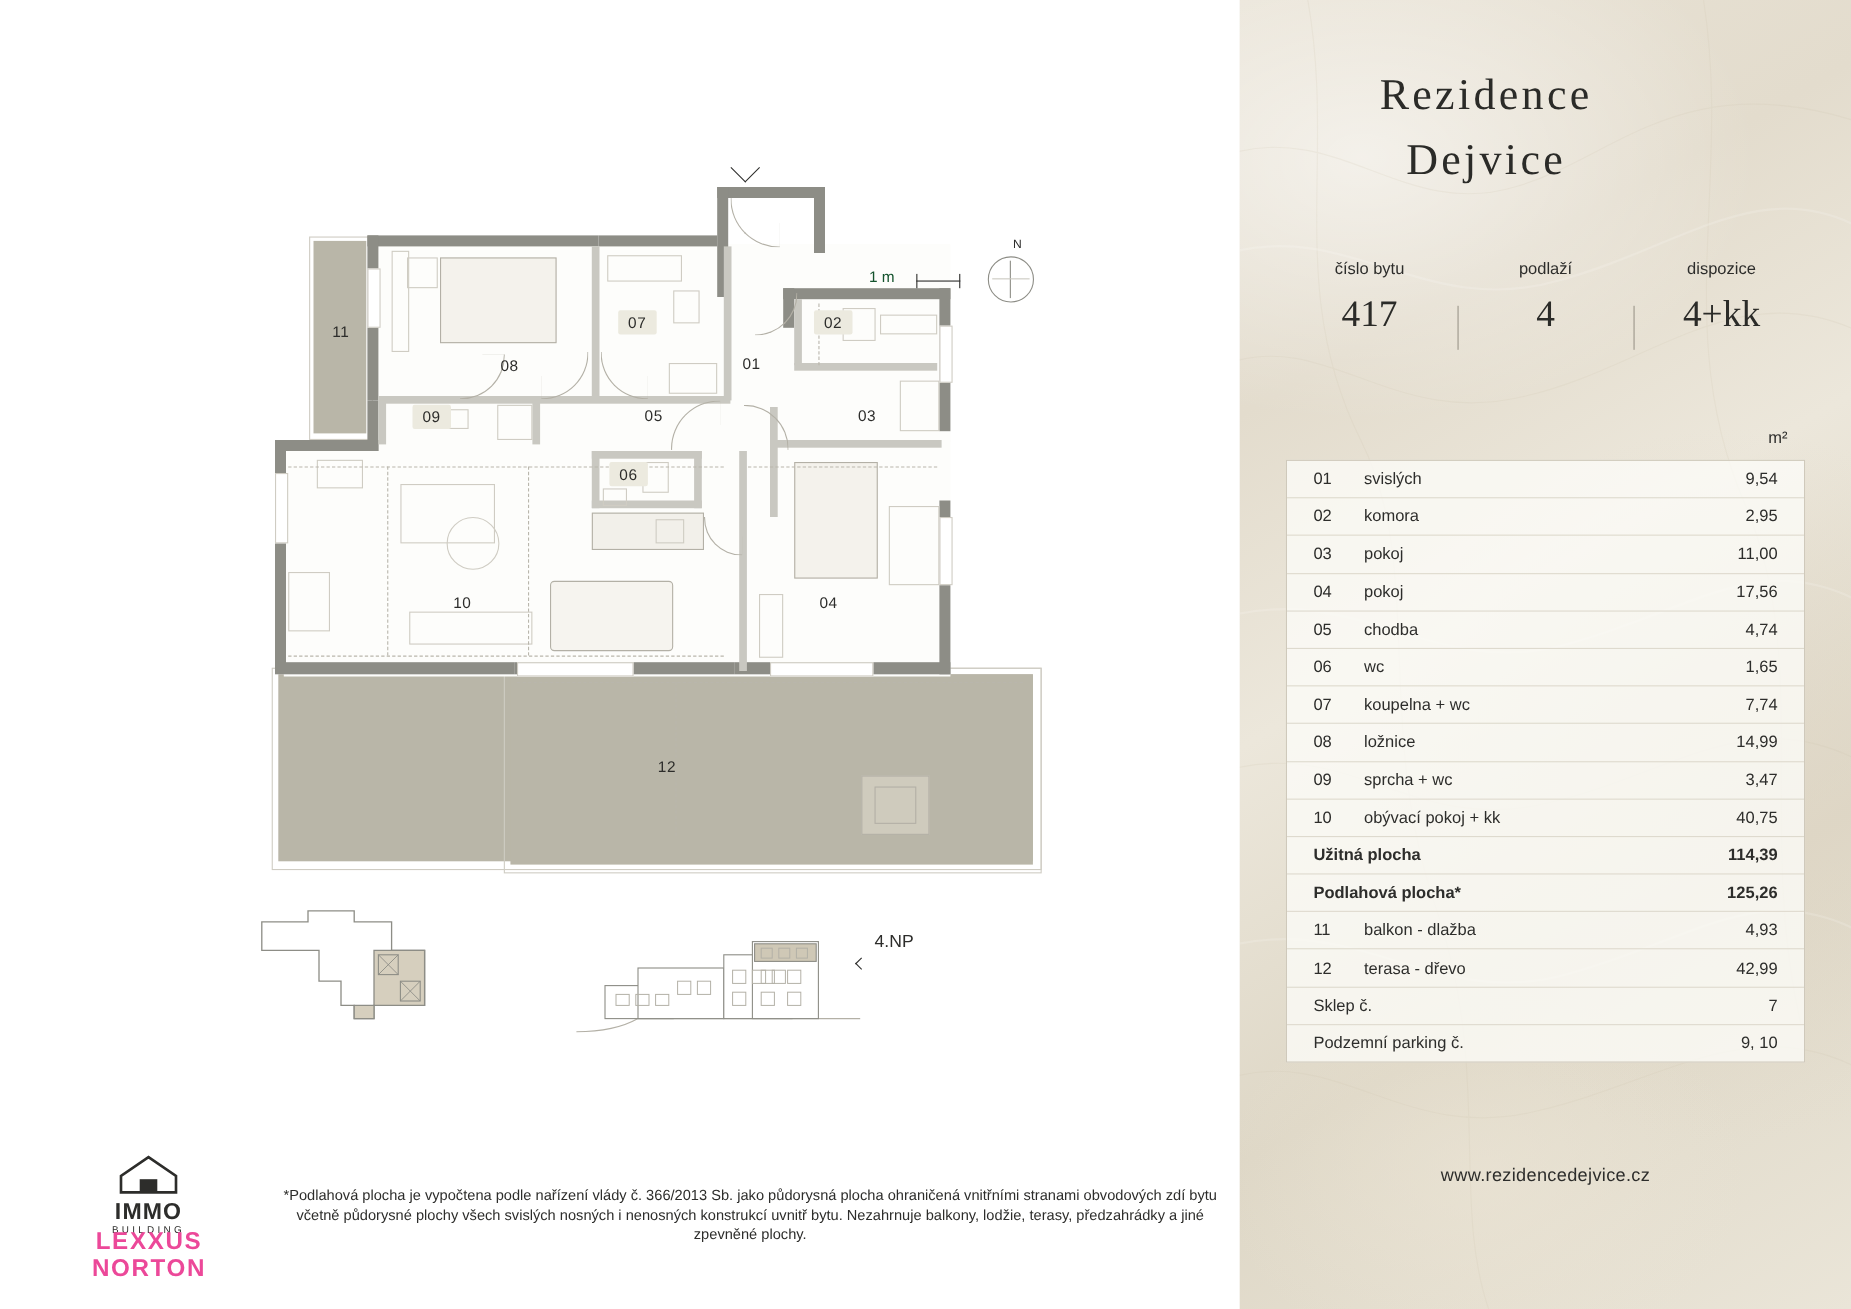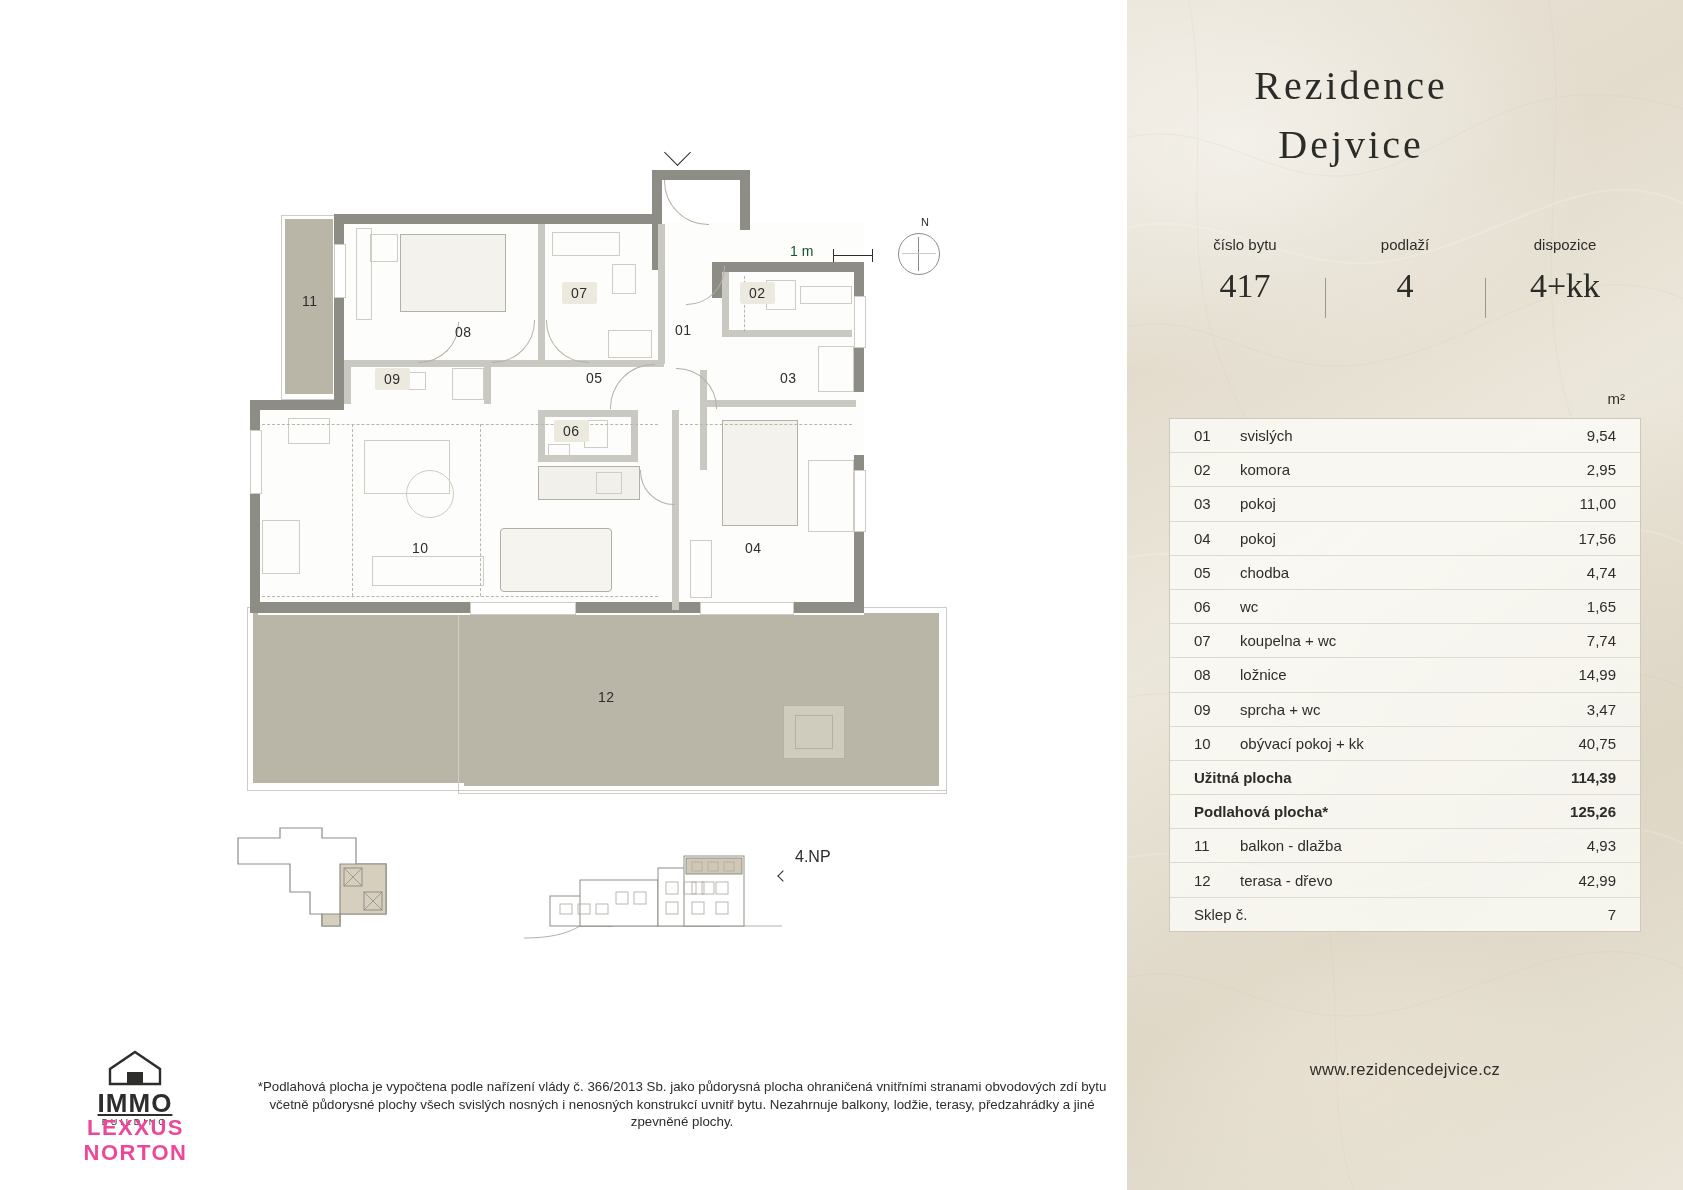--- a/index.html
+++ b/index.html
@@ -129,26 +129,25 @@
     left: 0; top: 1000px;
     width: 1127px; height: 190px;
   }
   .logo-immo {
     position: absolute;
     left: 70px; top: 1050px;
     width: 130px;
     text-align: center;
   }
   .logo-immo .word {
-    font-size: 26px;
+    font-size: 21px;
     font-weight: bold;
     letter-spacing: 1px;
     color: #2d2d2b;
     line-height: 1;
-    text-decoration: underline;
   }
   .logo-immo .sub {
     font-size: 9px;
     letter-spacing: 3px;
     color: #2d2d2b;
     margin-top: 1px;
   }
   .logo-lexxus {
     position: absolute;
     left: 63px; top: 1115px;
@@ -586,19 +585,24 @@
         <div class="trow">
           <div class="num">12</div>
           <div class="nm">terasa - dřevo</div>
           <div class="v">42,99</div>
         </div>
         <div class="trow nonum">
           <div class="num"></div>
           <div class="nm">Sklep č.</div>
           <div class="v">7</div>
         </div>
+        <div class="trow nonum">
+          <div class="num"></div>
+          <div class="nm">Podzemní parking č.</div>
+          <div class="v">9, 10</div>
+        </div>
       </div>
 
     <div class="web">www.rezidencedejvice.cz</div>
 
   </div>
 
 </div>
 
 </body></html>

